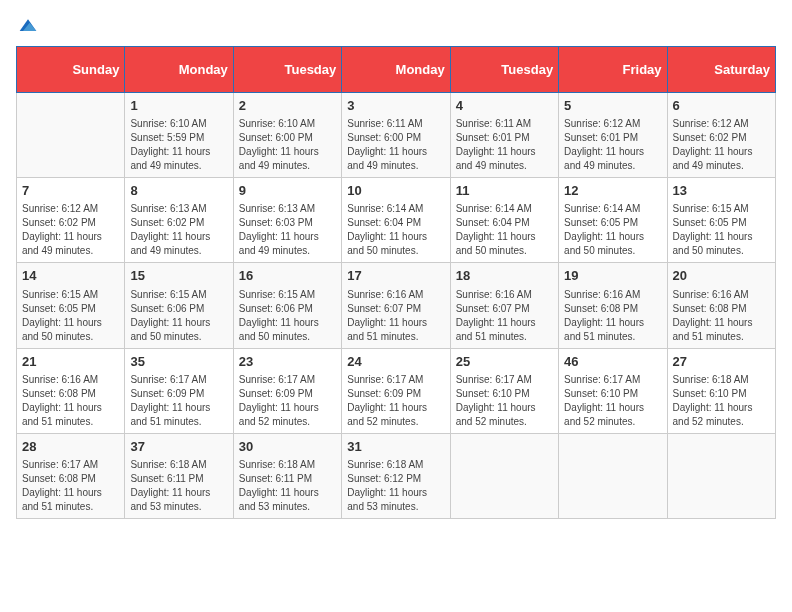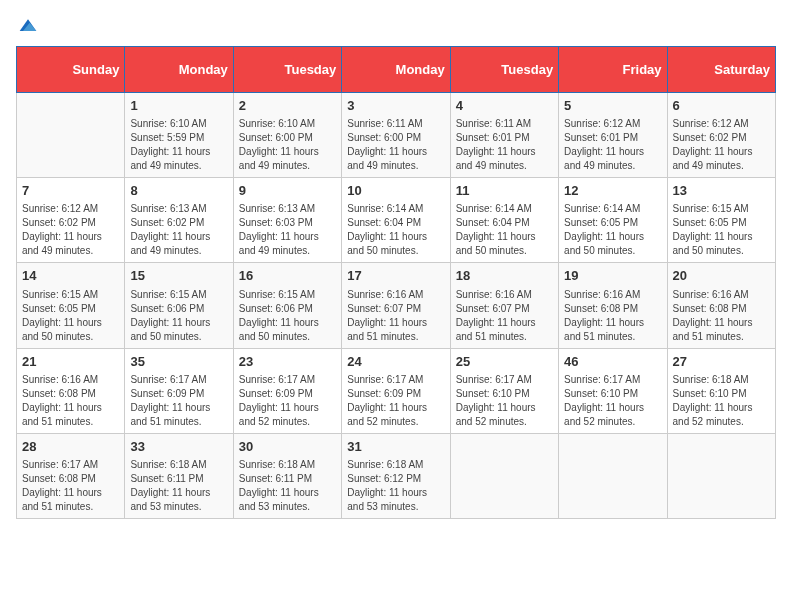--- a/index.html
+++ b/index.html
@@ -330,21 +330,21 @@
       </tr>
       <tr>
         <td>
           <span class="day-number">28</span>
           <div class="day-info" style="white-space: pre-wrap;">Sunrise: 6:17 AM
 Sunset: 6:08 PM
 Daylight: 11 hours
 and 51 minutes.</div>
         </td>
         <td>
-          <span class="day-number">33</span>
+          <span class="day-number">37</span>
           <div class="day-info" style="white-space: pre-wrap;">Sunrise: 6:18 AM
 Sunset: 6:11 PM
 Daylight: 11 hours
 and 53 minutes.</div>
         </td>
         <td>
           <span class="day-number">30</span>
           <div class="day-info" style="white-space: pre-wrap;">Sunrise: 6:18 AM
 Sunset: 6:11 PM
 Daylight: 11 hours

